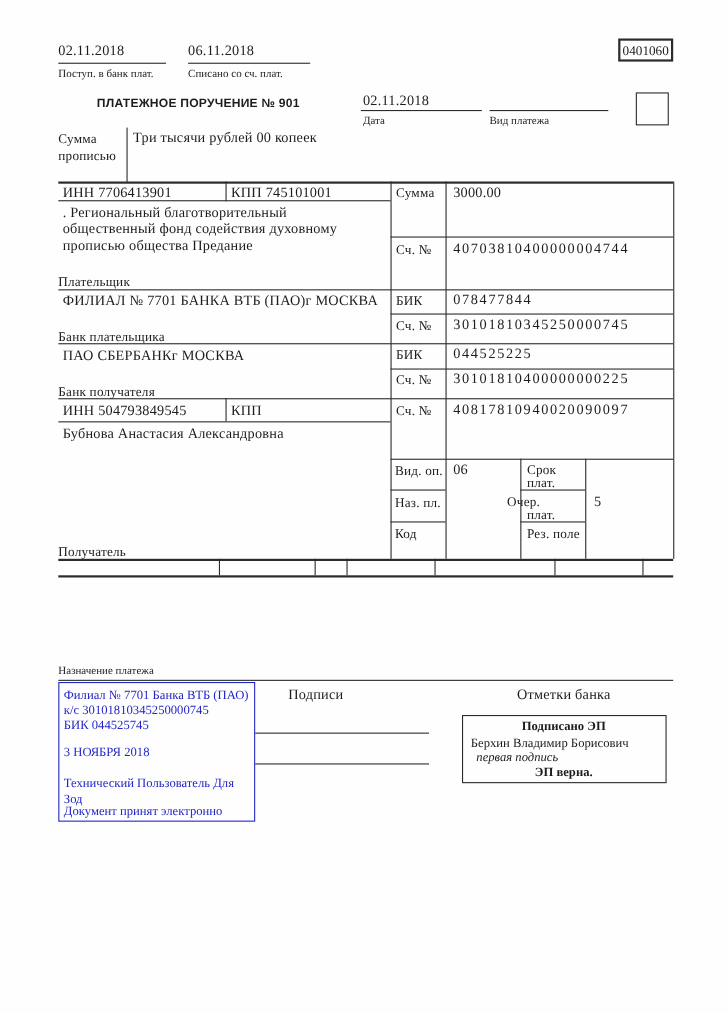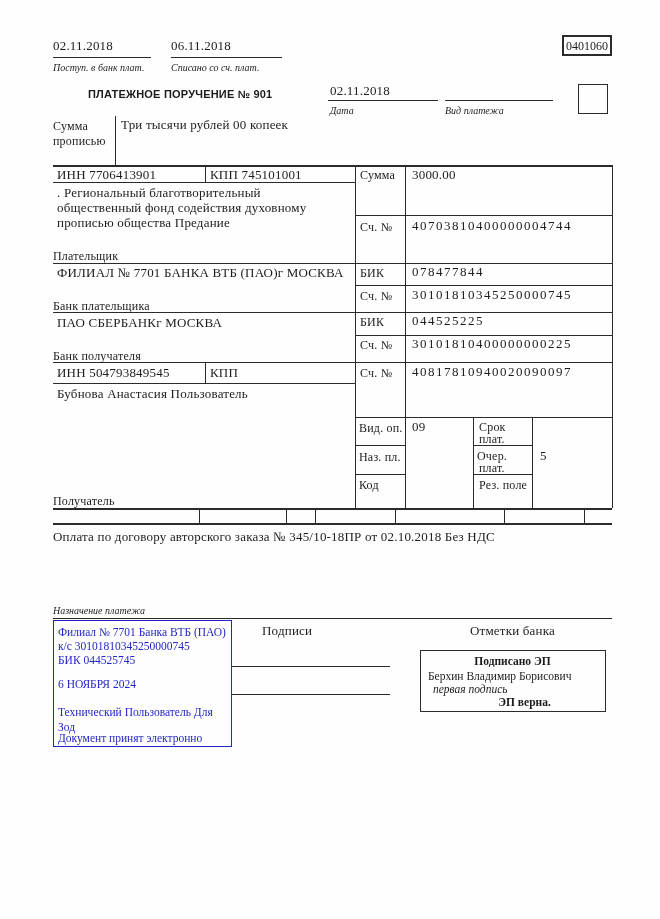--- a/index.html
+++ b/index.html
@@ -1,21 +1,21 @@
 <!DOCTYPE html>
 <html><head>
 <meta charset="utf-8">
 <style>
   html,body{margin:0;padding:0;background:#e8e8e8;}
   #page{position:relative;width:660px;height:919px;background:#fefefe;margin:0 auto;
         font-family:"Liberation Serif","DejaVu Serif",serif;color:#1c1c1c;overflow:hidden;}
   .t{position:absolute;font-size:13px;letter-spacing:.2px;white-space:nowrap;line-height:14px;}
   .b{font-weight:bold;}
   .i{font-style:italic;}
-  .s10{font-size:10px;letter-spacing:0;font-style:italic;}
+  .s10{font-size:10px;letter-spacing:0;}
   .s12{font-size:12px;font-family:Liberation Serif, serif;}
   .num{letter-spacing:1.5px;}
   .title{font-family:"Liberation Sans","DejaVu Sans",sans-serif;font-size:11px;font-weight:bold;letter-spacing:.2px;margin-left:35px;}
   .hl{position:absolute;height:1px;background:#2b2b2b;}
   .hl2{position:absolute;height:2px;background:#2b2b2b;}
   .vl{position:absolute;width:1px;background:#2b2b2b;}
   .box{position:absolute;border:2px solid #2b2b2b;box-sizing:border-box;}
   .box1{position:absolute;border:1.5px solid #2b2b2b;box-sizing:border-box;}
   .bluebox{position:absolute;border:1.5px solid #2326c6;box-sizing:border-box;}
   .bt{position:absolute;font-size:11.5px;white-space:nowrap;color:#2326c6;line-height:13px;}
@@ -104,53 +104,52 @@
   <span class="t s12" style="left:360px;top:315px">БИК</span>
   <span class="t num" style="left:412px;top:314px">044525225</span>
   <span class="t s12" style="left:360px;top:338px">Сч. №</span>
   <span class="t num" style="left:412px;top:337px">30101810400000000225</span>
   <span class="t s12" style="left:53px;top:349px">Банк получателя</span>
 
   <span class="t" style="left:57px;top:366px">ИНН 504793849545</span>
   <span class="t" style="left:210px;top:366px">КПП</span>
   <span class="t s12" style="left:360px;top:366px">Сч. №</span>
   <span class="t num" style="left:412px;top:365px">40817810940020090097</span>
-  <span class="t" style="left:57px;top:387px">Бубнова Анастасия Пользователь</span>
+  <span class="t" style="left:57px;top:387px">Бубнова Анастасия Александровна</span>
   <span class="t s12" style="left:53px;top:494px">Получатель</span>
 
   <span class="t s12" style="left:359px;top:421px">Вид. оп.</span>
-  <span class="t" style="left:412px;top:420px">09</span>
+  <span class="t" style="left:412px;top:420px">06</span>
   <span class="t s12" style="left:479px;top:420px">Срок</span>
   <span class="t s12" style="left:479px;top:432px">плат.</span>
   <span class="t s12" style="left:359px;top:450px">Наз. пл.</span>
-  <span class="t s12" style="left:477px;top:449px">Очер.</span>
+  <span class="t s12" style="left:461px;top:449px">Очер.</span>
   <span class="t s12" style="left:479px;top:461px">плат.</span>
   <span class="t" style="left:540px;top:449px">5</span>
   <span class="t s12" style="left:359px;top:478px">Код</span>
   <span class="t s12" style="left:479px;top:478px">Рез. поле</span>
 
-  <span class="t" style="left:53px;top:530px">Оплата по договору авторского заказа № 345/10-18ПР от 02.10.2018 Без НДС</span>
   <span class="t s10" style="left:53px;top:604px">Назначение платежа</span>
   <div class="hl" style="left:53px;top:618px;width:559px"></div>
 
   <div class="bluebox" style="left:53px;top:620px;width:179px;height:127px">
     <span class="bt" style="left:4px;top:5px">Филиал № 7701 Банка ВТБ (ПАО)</span>
     <span class="bt" style="left:4px;top:19px">к/с 30101810345250000745</span>
     <span class="bt" style="left:4px;top:33px">БИК 044525745</span>
-    <span class="bt" style="left:4px;top:57px">6 НОЯБРЯ 2024</span>
+    <span class="bt" style="left:4px;top:57px">3 НОЯБРЯ 2018</span>
     <span class="bt" style="left:4px;top:85px">Технический Пользователь Для</span>
     <span class="bt" style="left:4px;top:100px">Зод</span>
     <span class="bt" style="left:4px;top:111px">Документ принят электронно</span>
   </div>
 
   <span class="t" style="left:262px;top:624px">Подписи</span>
   <div class="hl" style="left:232px;top:666px;width:158px"></div>
   <div class="hl" style="left:232px;top:694px;width:158px"></div>
 
   <span class="t ctr" style="left:420px;top:624px;width:185px">Отметки банка</span>
   <div class="box1" style="left:420px;top:650px;width:186px;height:62px">
     <span class="st b ctr" style="left:0;top:4px;width:183px">Подписано ЭП</span>
     <span class="st" style="left:7px;top:19px">Берхин Владимир Борисович</span>
     <span class="st i" style="left:12px;top:32px">первая подпись</span>
-    <span class="st b ctr" style="left:12px;top:45px;width:183px">ЭП верна.</span>
+    <span class="st b ctr" style="left:0;top:45px;width:183px">ЭП верна.</span>
   </div>
 
 </div>
 
 </body></html>

